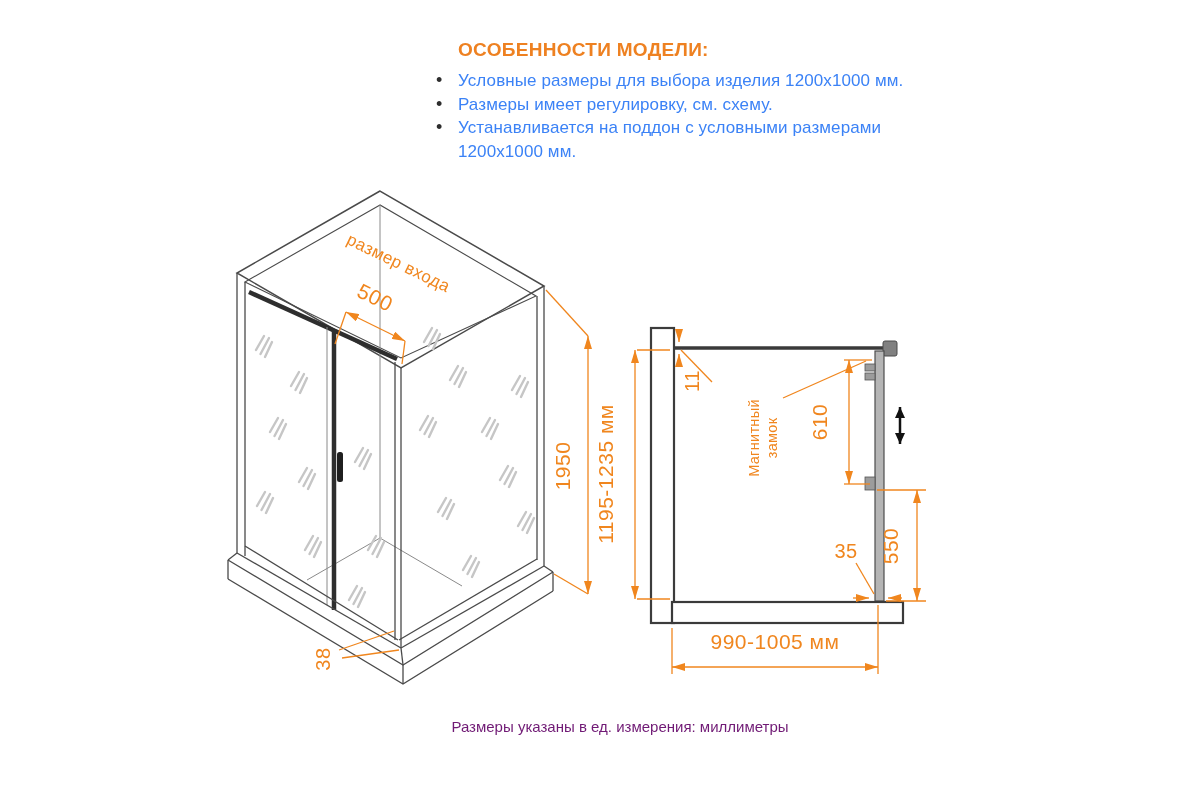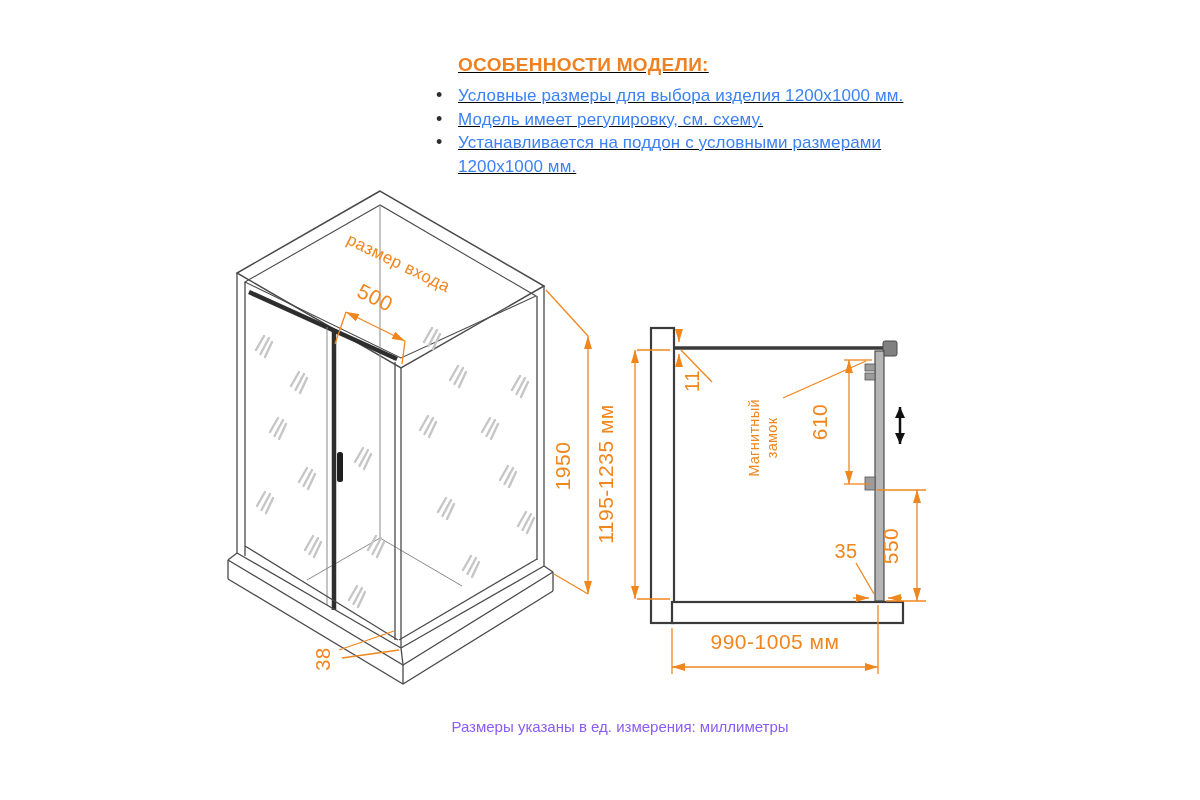--- a/index.html
+++ b/index.html
@@ -1,57 +1,57 @@
 <!DOCTYPE html>
 <html><head>
 <meta charset="utf-8">
 <style>
   html,body{margin:0;padding:0;}
   body{
     width:1200px;height:800px;position:relative;background:#ffffff;
     font-family:"Liberation Sans",sans-serif;overflow:hidden;
   }
   .features{
-    position:absolute;left:430px;top:54px;width:545px;text-decoration:underline;
+    position:absolute;left:430px;top:39px;width:545px;
   }
   .features h2{
     margin:0 0 8px 28px;font-size:19px;font-weight:bold;letter-spacing:.3px;
     color:#EE8121;
   }
   .features ul{margin:0;padding:0;list-style:none;width:532px;}
   .features li{
     position:relative;padding-left:28px;font-size:17px;line-height:23.5px;
     color:#3b82f6;letter-spacing:.1px;
   }
   .features li::before{
     content:"\2022";position:absolute;left:6px;top:0;color:#2e2e2e;font-size:18px;
   }
   .footer-note{
     position:absolute;left:0;top:718px;width:1200px;padding-left:40px;
-    box-sizing:border-box;text-align:center;font-size:15px;color:#8b5cf6;
+    box-sizing:border-box;text-align:center;font-size:15px;color:#701a75;
   }
   svg text{font-family:"Liberation Sans",sans-serif;}
   .dim{fill:#F0861E;font-size:21px;letter-spacing:.5px;}
   .dim-sm{fill:#F0861E;font-size:20px;letter-spacing:.5px;}
   .lbl{fill:#F0861E;font-size:17px;letter-spacing:.4px;}
   .lbl-sm{fill:#F0861E;font-size:14.5px;letter-spacing:.3px;}
   .oln{stroke:#F0861E;stroke-width:1.3;fill:none;}
   .ln{stroke:#4a4a4a;stroke-width:1.3;fill:none;}
   .ln-thin{stroke:#8a8a8a;stroke-width:1;fill:none;}
   .ln-bold{stroke:#2e2e2e;stroke-width:4.5;fill:none;}
   .spark{stroke:#c6c6c6;stroke-width:2.4;fill:none;stroke-linecap:round;}
 </style>
 </head>
 <body>
 
 <div class="features">
   <h2>ОСОБЕННОСТИ МОДЕЛИ:</h2>
   <ul>
     <li>Условные размеры для выбора изделия 1200x1000 мм.</li>
-    <li>Модель имеет регулировку, см. схему.</li>
+    <li>Размеры имеет регулировку, см. схему.</li>
     <li>Устанавливается на поддон с условными размерами 1200x1000 мм.</li>
   </ul>
 </div>
 
 <svg width="1200" height="800" viewBox="0 0 1200 800" style="position:absolute;left:0;top:0;">
   <defs>
     <marker id="da" orient="auto-start-reverse" markerUnits="userSpaceOnUse" markerWidth="13" markerHeight="8" refX="13" refY="4">
       <path d="M0,0 L13,4 L0,8 Z" fill="#F0861E"></path>
     </marker>
     <marker id="ba" orient="auto-start-reverse" markerUnits="userSpaceOnUse" markerWidth="12" markerHeight="10" refX="11" refY="5">

